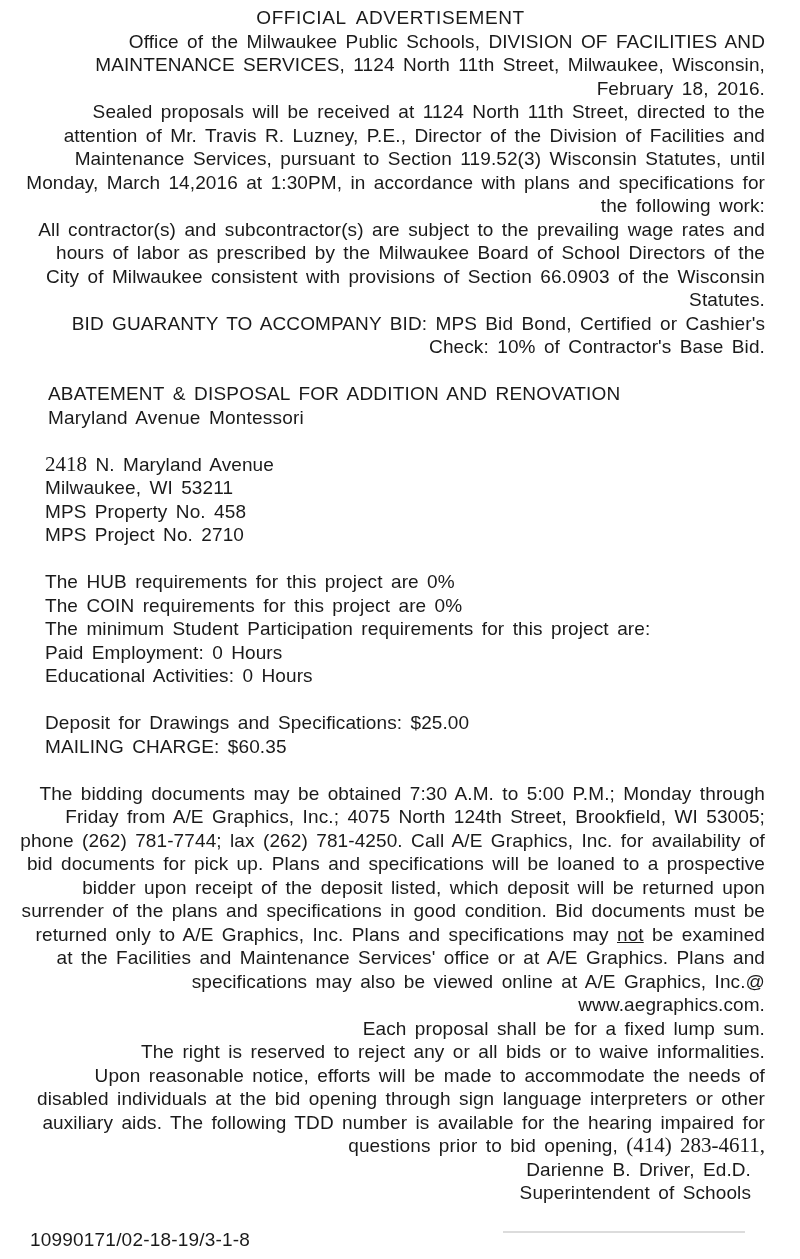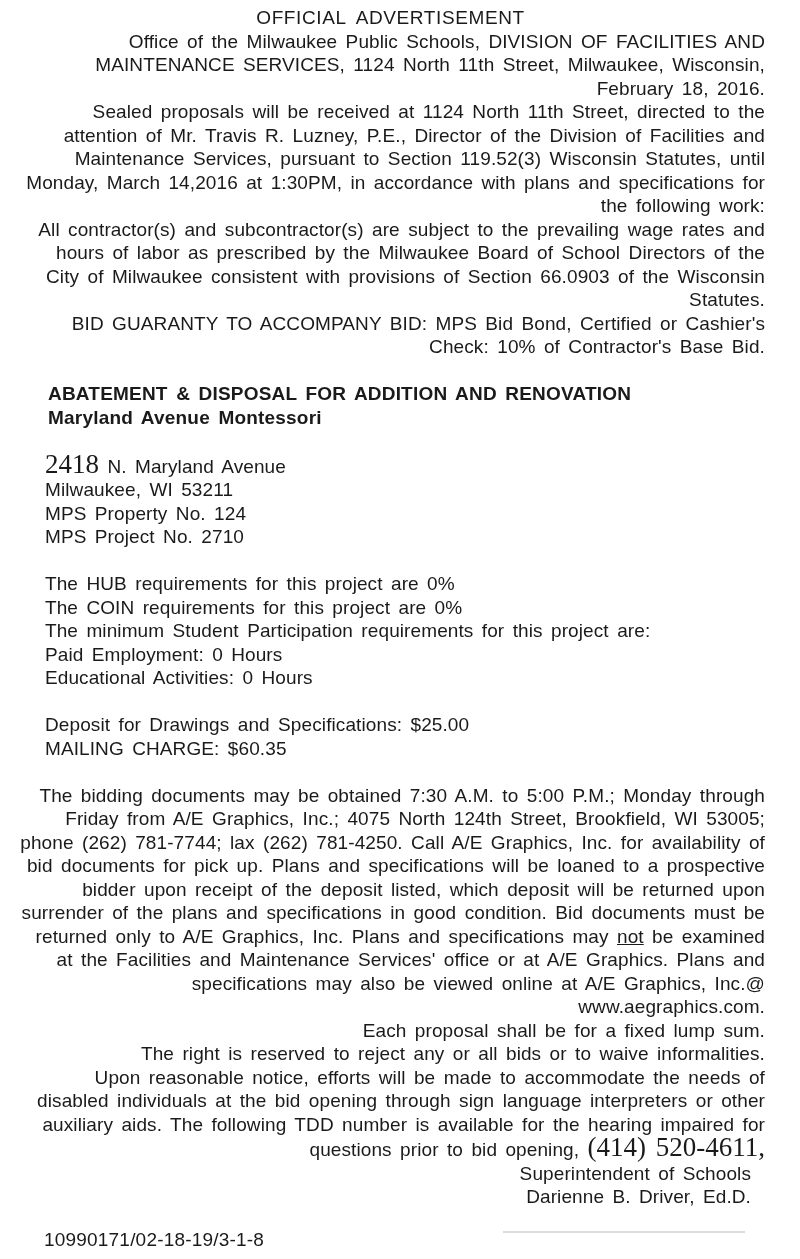--- a/index.html
+++ b/index.html
@@ -23,35 +23,35 @@
     font-weight: normal;
     text-align: center;
     letter-spacing: 0.6px;
     word-spacing: 5px;
   }
   p.body { text-indent: 20px; text-align: right; }
   .jp { text-align: justify; }
   .gap { height: 23.5px; }
   .heading-block {
     margin-left: 32px;
-    font-weight: bold;
+    font-weight: normal;
     letter-spacing: 0.2px;
   }
   .indent-block { margin-left: 29px; }
   .bold { font-weight: normal; }
   .underline { text-decoration: underline; }
   .serif {
     font-family: "Liberation Serif", serif;
-    font-size: 27px;
+    font-size: 21px;
     letter-spacing: 0;
   }
   .signature { text-align: right; padding-right: 14px; }
   .footer-ref {
     position: absolute;
-    left: 44px;
+    left: 30px;
     bottom: 8px;
     letter-spacing: 0.2px;
   }
   .scan-artifact {
     position: absolute;
     left: 503px;
     top: 1231px;
     width: 242px;
     height: 2px;
     background: #dcdcdc;
@@ -74,21 +74,21 @@
   <div class="heading-block">
     <div>ABATEMENT &amp; DISPOSAL FOR ADDITION AND RENOVATION</div>
     <div>Maryland Avenue Montessori</div>
   </div>
 
   <div class="gap"></div>
 
   <div class="indent-block">
     <div><span class="serif">2418</span> <span>N. Maryland Avenue</span></div>
     <div>Milwaukee, WI 53211</div>
-    <div>MPS Property No. 124</div>
+    <div>MPS Property No. 458</div>
     <div>MPS Project No. 2710</div>
   </div>
 
   <div class="gap"></div>
 
   <div class="indent-block">
     <div>The HUB requirements for this project are 0%</div>
     <div>The COIN requirements for this project are 0%</div>
     <div>The minimum Student Participation requirements for this project are:</div>
     <div>Paid Employment: 0 Hours</div>
@@ -102,24 +102,24 @@
     <div>MAILING CHARGE: $60.35</div>
   </div>
 
   <div class="gap"></div>
 
   <p class="body jp"><span class="bold">The bidding documents may be obtained 7:30 A.M. to 5:00 P.M.; Monday through Friday from A/E Graphics, Inc.; 4075 North 124th Street, Brookfield, WI 53005; phone (262) 781-7744; lax (262) 781-4250. Call A/E Graphics, Inc. for availability of bid documents for pick up.</span><span> Plans and specifications will be loaned to a prospective bidder upon receipt of the deposit listed, which deposit will be returned upon surrender of the plans and specifications in good condition. Bid documents must be returned only to A/E Graphics, Inc. Plans and specifications may </span><span class="underline">not</span><span> be examined at the Facilities and Maintenance Services' office or at A/E Graphics. Plans and specifications may also be viewed online at A/E Graphics, Inc.@ www.aegraphics.com.</span></p>
 
   <p class="body">Each proposal shall be for a fixed lump sum.</p>
   <p class="body">The right is reserved to reject any or all bids or to waive informalities.</p>
 
-  <p class="body jp"><span>Upon reasonable notice, efforts will be made to accommodate the needs of disabled individuals at the bid opening through sign language interpreters or other auxiliary aids. The following TDD number is available for the hearing impaired for questions prior to bid opening, </span><span class="serif">(414) 520-4611,</span></p>
+  <p class="body jp"><span>Upon reasonable notice, efforts will be made to accommodate the needs of disabled individuals at the bid opening through sign language interpreters or other auxiliary aids. The following TDD number is available for the hearing impaired for questions prior to bid opening, </span><span class="serif">(414) 283-4611,</span></p>
 
   <div class="signature">
+    <div>Darienne B. Driver, Ed.D.</div>
     <div>Superintendent of Schools</div>
-    <div>Darienne B. Driver, Ed.D.</div>
   </div>
 
   <div class="footer-ref">10990171/02-18-19/3-1-8</div>
 
   <div class="scan-artifact"></div>
 
 </div>
 
 </body></html>

